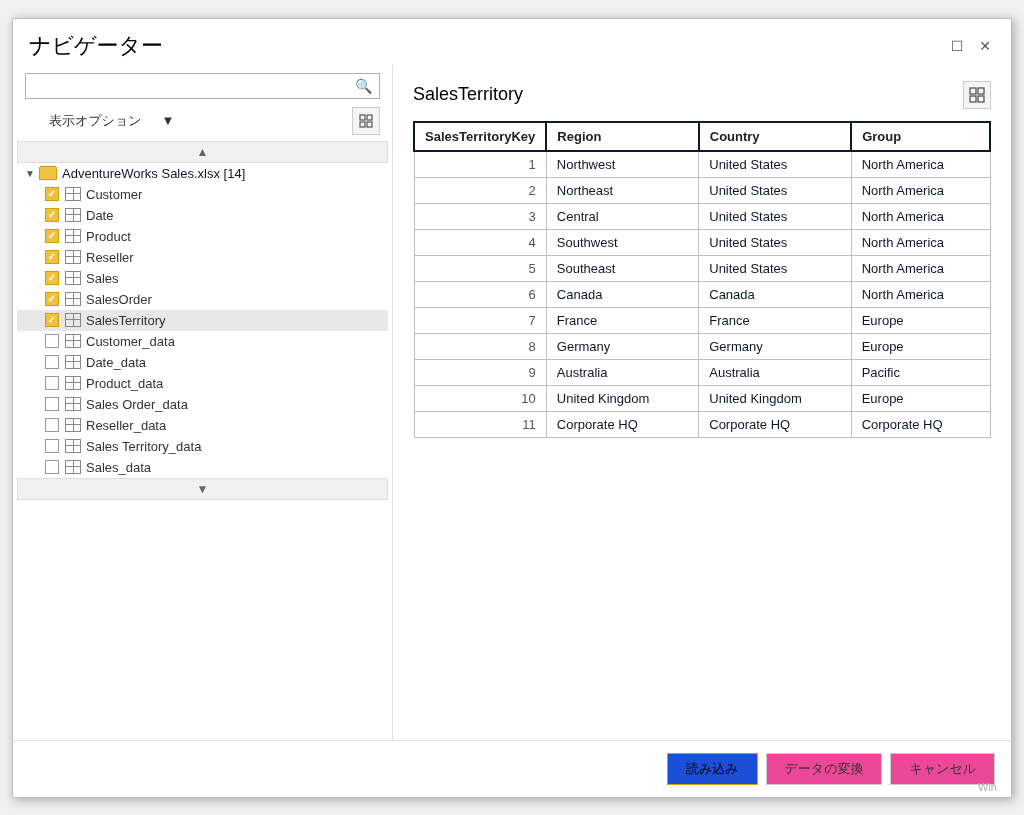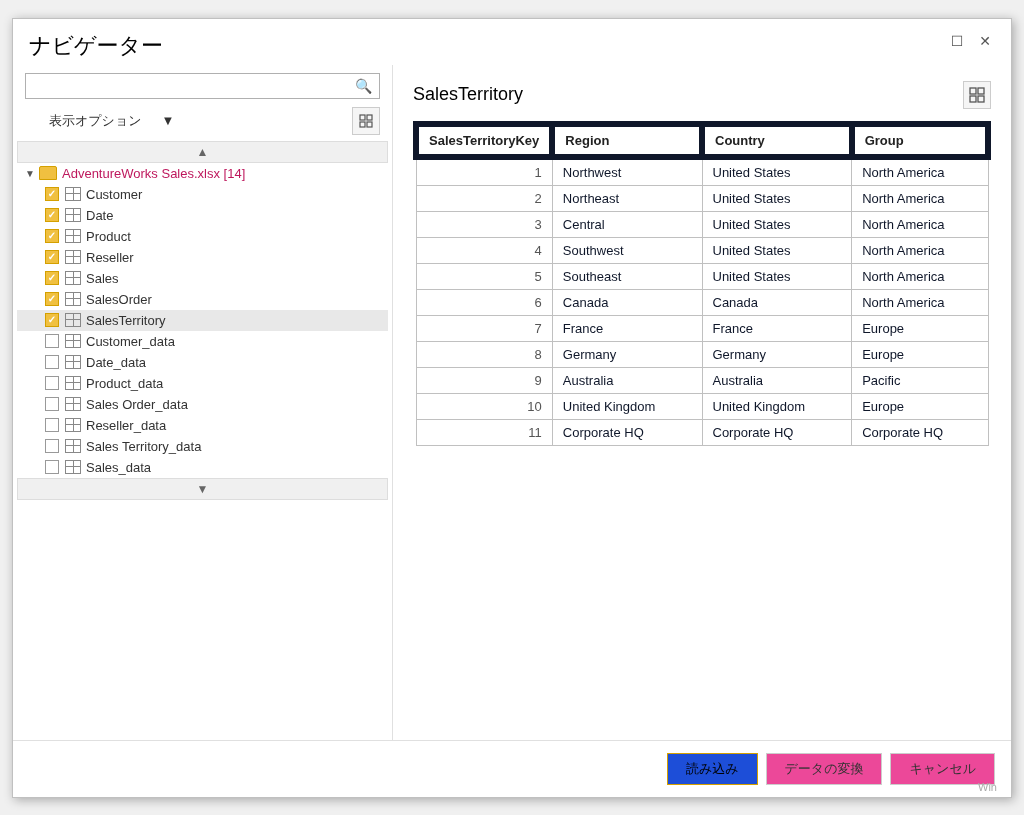--- a/index.html
+++ b/index.html
@@ -18,21 +18,21 @@
       height: 780px;
       background: #ffffff;
       border: 1px solid #c0c0c0;
       box-shadow: 2px 2px 10px rgba(0,0,0,0.3);
       display: flex;
       flex-direction: column;
       position: relative;
     }
     .title-bar {
       display: flex;
-      align-items: flex-start;
+      align-items: center;
       justify-content: space-between;
       padding: 12px 16px 4px 16px;
     }
     .title-bar-title {
       font-size: 22px;
       font-weight: 300;
       color: #000;
     }
     .title-bar-controls {
       display: flex;
@@ -143,21 +143,21 @@
       height: 14px;
       background: #f0c040;
       border: 1px solid #d4a000;
       border-radius: 2px 2px 0 0;
       margin-right: 5px;
       position: relative;
       font-size: 0;
     }
     .folder-label {
       font-size: 13px;
-      color: #be185d;
+      color: #0f172a;
     }
     .tree-item {
       display: flex;
       align-items: flex-start;
       padding: 3px 8px 3px 28px;
       font-size: 13px;
       cursor: pointer;
     }
     .tree-item.selected {
       background: #e8e8e8;
@@ -240,21 +240,21 @@
       font-size: 14px;
       color: #555;
     }
     .data-table {
       border-collapse: collapse;
       width: 100%;
       font-size: 13px;
     }
     .data-table th {
       background: #fff;
-      border: 6px solid #0f172a;
+      border: 2px solid #0f172a;
       padding: 6px 10px;
       text-align: left;
       font-weight: 600;
       color: #222;
     }
     .data-table td {
       border: 1px solid #c0c0c0;
       padding: 5px 10px;
       color: #0f172a;
       background: #fff;

